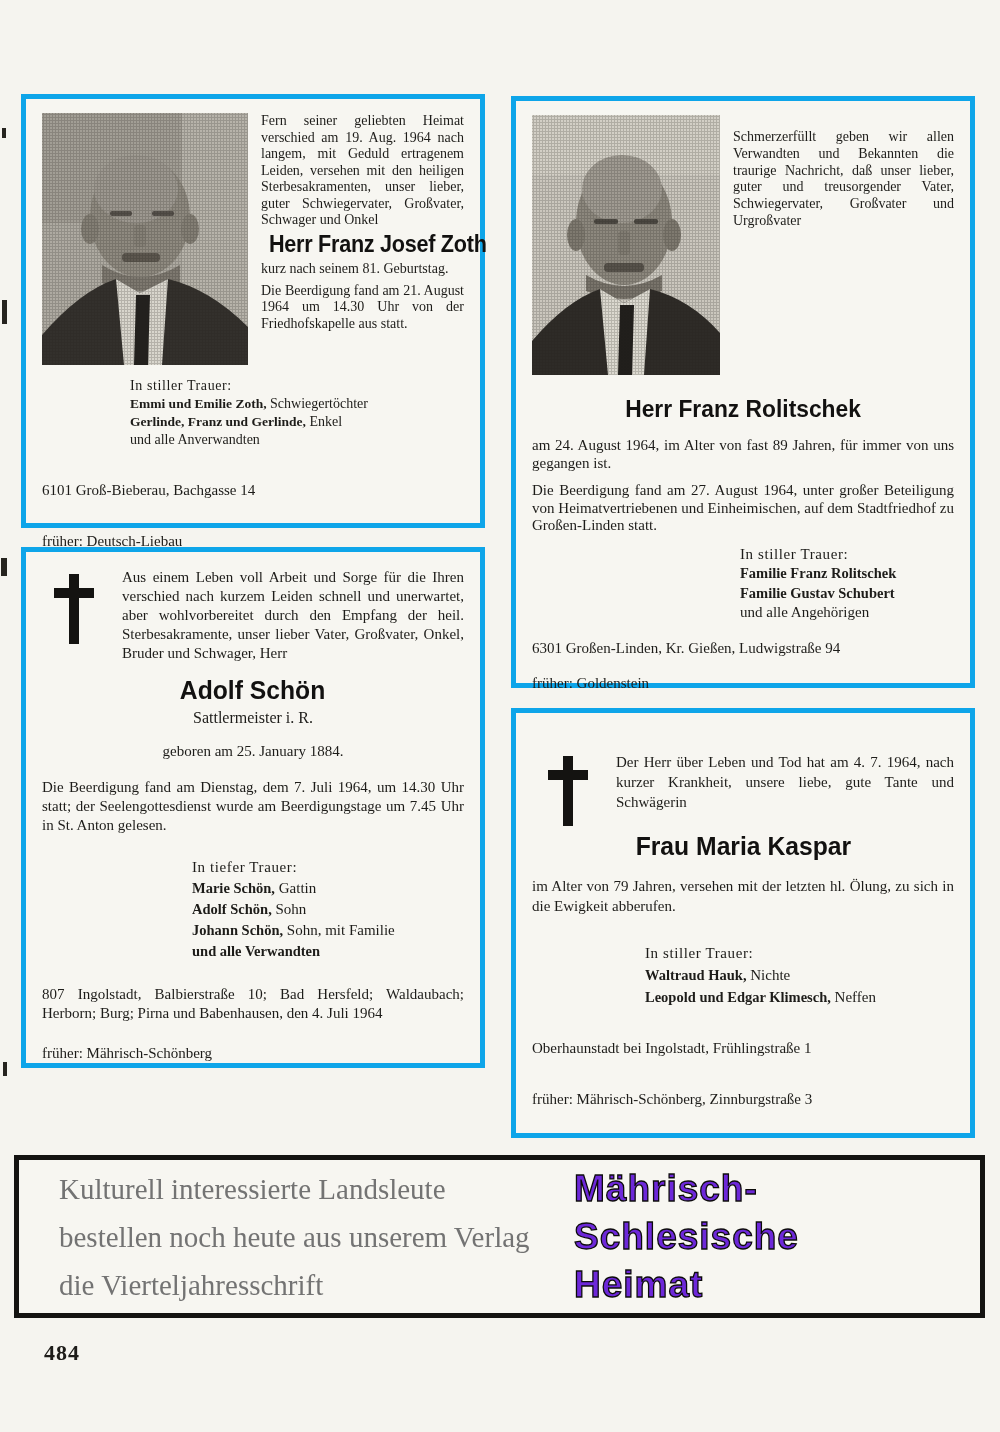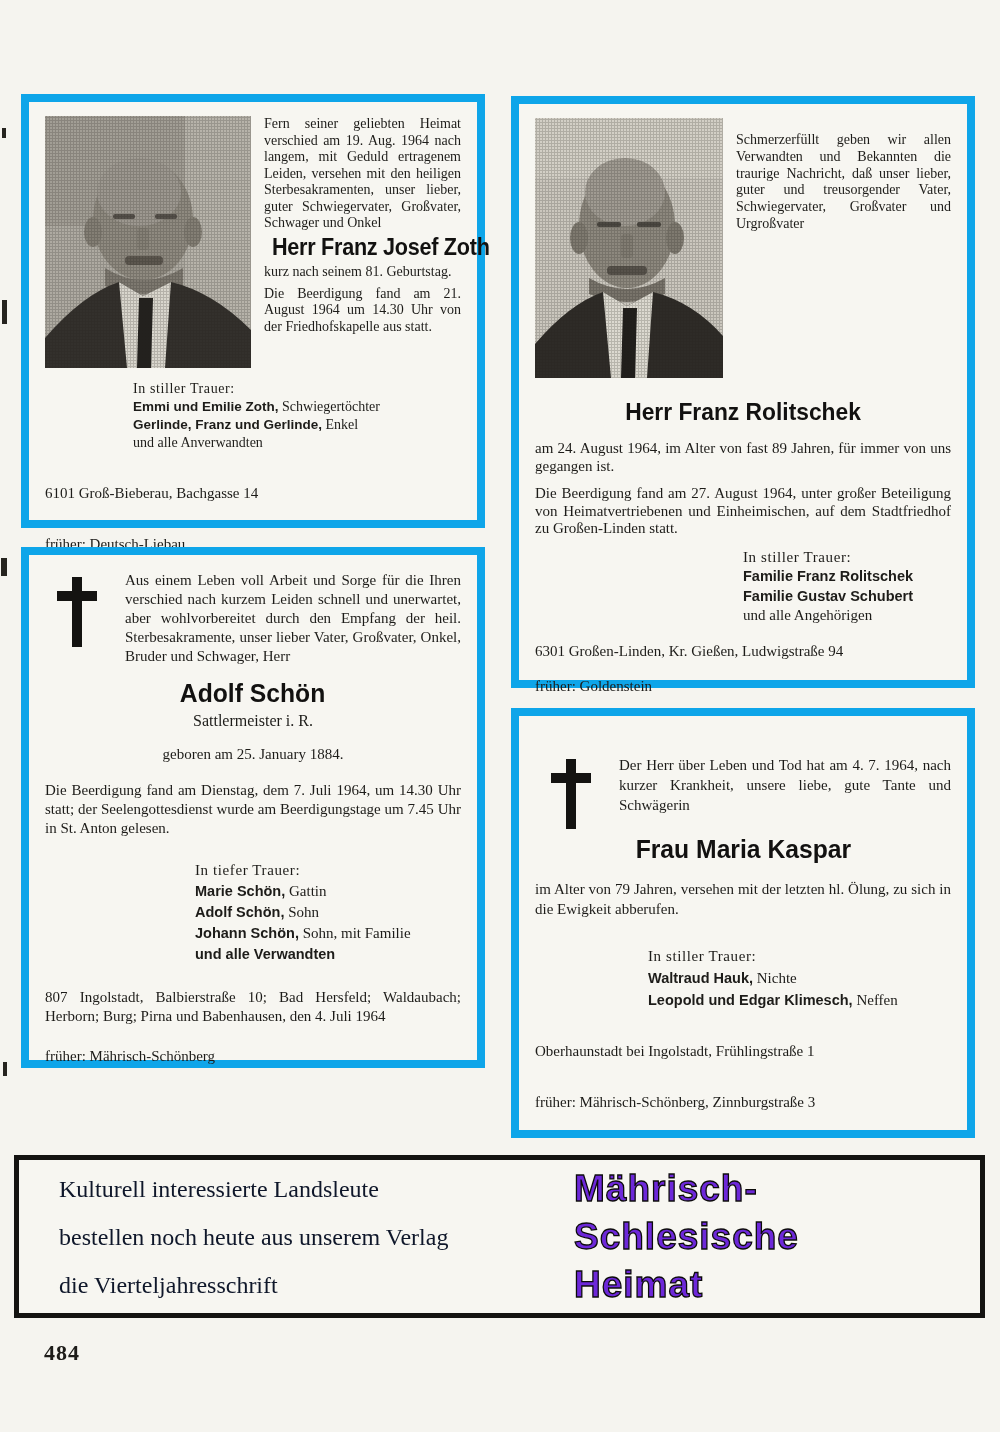--- a/index.html
+++ b/index.html
@@ -4,21 +4,21 @@
 <style>
   html,body { margin:0; padding:0; }
   body { width:1000px; height:1432px; }
   .page {
     position:relative; width:1000px; height:1432px;
     background:#f5f4ef; color:#1d1c19; overflow:hidden;
     font-family:"Liberation Serif","DejaVu Serif",serif;
   }
   .notice {
     position:absolute; box-sizing:border-box;
-    border:8px solid #0ea5e9; padding:14px 16px;
+    border:5px solid #0ea5e9; padding:14px 16px;
     background:#f7f6f1;
   }
   #n1 { left:21px;  top:94px;  width:464px; height:434px; }
   #n2 { left:511px; top:96px;  width:464px; height:592px; }
   #n3 { left:21px;  top:547px; width:464px; height:521px; padding-top:16px; }
   #n4 { left:511px; top:708px; width:464px; height:430px; padding-top:39px; }
 
   .row { display:flex; gap:13px; }
   .photo { flex:0 0 auto; position:relative; overflow:hidden; background:#b9b5ac; }
   #n1 .photo { width:206px; height:252px; }
@@ -36,21 +36,21 @@
 
   
   #n1 .col { font-size:14px; line-height:16.5px; }
   #n1 .col .just { margin-bottom:5px; }
   .hl { font-family:"Liberation Sans","DejaVu Sans",sans-serif; font-weight:bold; margin:0; color:#121110; }
   #n1 .hl { font-size:24px; margin:7px 8px 9px; }
   #n1 .hl .cond { display:inline-block; transform:scaleX(0.9); transform-origin:left center; white-space:nowrap; letter-spacing:-0.3px; }
   .mourn { font-size:14px; line-height:18px; }
   #n1 .mourn { margin:12px 0 0 88px; }
   .mlabel { letter-spacing:0.6px; }
-  .bname { font-family:Liberation Sans, sans-serif; font-weight:bold; font-size:13.5px; }
+  .bname { font-family:Liberation Serif, serif; font-weight:bold; font-size:13.5px; }
   .addr { font-size:15px; line-height:19px; }
   #n1 .addr { margin-top:32px; }
 
   
   #n2 .col { font-size:14px; line-height:16.8px; }
   .poem { white-space:pre-line; text-align:left; }
   #n2 .announce { margin-top:14px; }
   #n2 .hl { font-size:24px; text-align:center; margin:20px 0 14px; }
   .cond2 { display:inline-block; transform:scaleX(0.95); white-space:nowrap; }
   #n2 .wide { font-size:15px; line-height:17.5px; margin-top:10px; }
@@ -82,21 +82,21 @@
   #n4 .mourn { margin:26px 0 0 113px; font-size:15px; line-height:22px; }
   #n4 .bname { font-size:14.5px; }
   #n4 .addr { margin-top:30px; line-height:21px; }
 
   
   #ad {
     position:absolute; left:14px; top:1155px; width:971px; height:163px;
     box-sizing:border-box; border:5px solid #141311; background:#f7f6f1;
     display:flex; align-items:center; padding:0 34px 0 40px; gap:24px;
   }
-  .ad-left { flex:1; font-size:24px; line-height:48px; white-space:pre-line; color:#0f172a; }
+  .ad-left { flex:1; font-size:29px; line-height:48px; white-space:pre-line; color:#737373; }
   .ad-right {
     width:372px; font-family:"Liberation Sans","DejaVu Sans",sans-serif;
     font-weight:bold; font-size:37px; line-height:48px; white-space:pre-line;
     letter-spacing:1px; color:#6d28d9; -webkit-text-stroke:1.3px #0c0b0a;
   }
   .pageno { position:absolute; left:44px; top:1340px; font-size:22px; font-weight:bold; letter-spacing:1px; }
 
   .speck { position:absolute; background:#26241f; }
   .s1 { left:2px; top:300px; width:5px; height:24px; }
   .s2 { left:1px; top:558px; width:6px; height:18px; }

